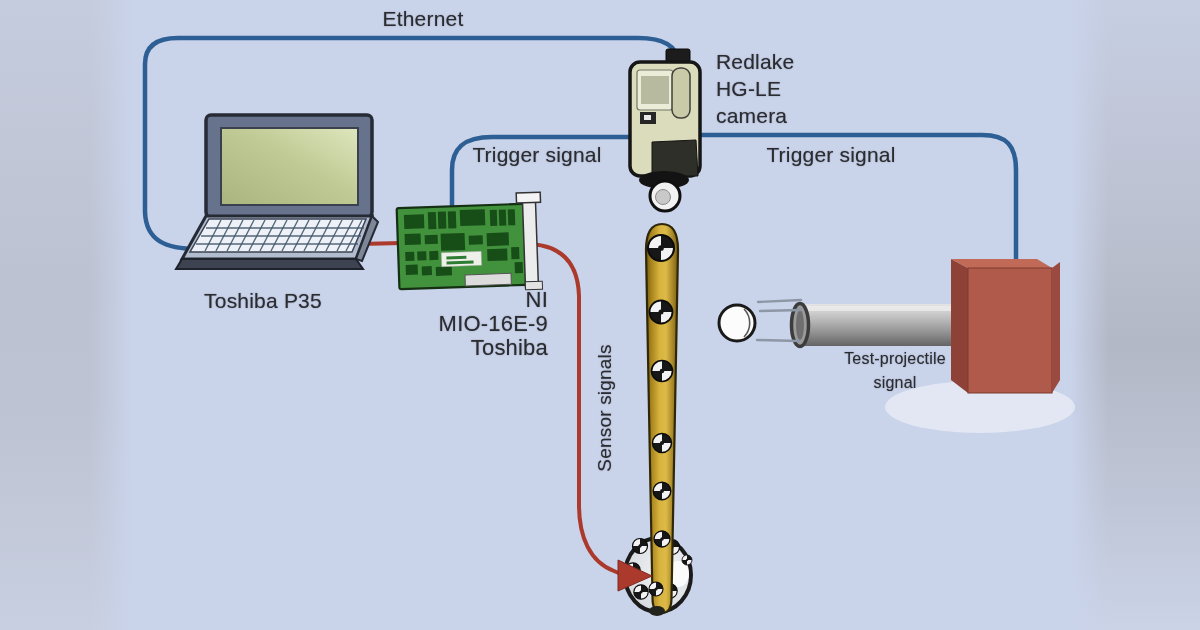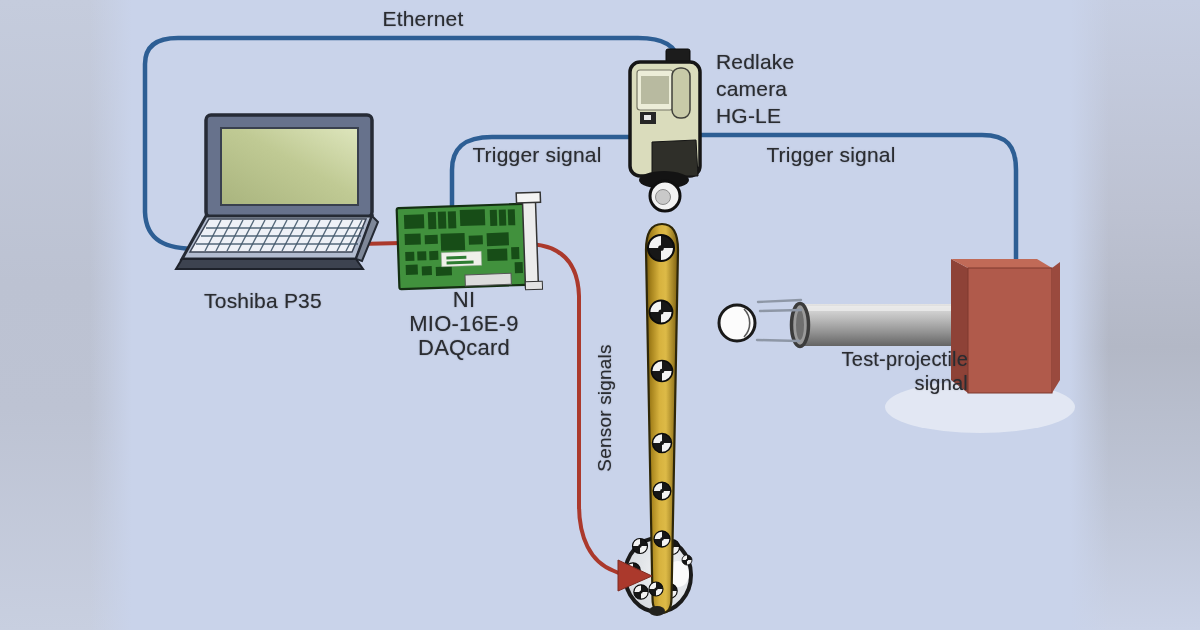--- a/index.html
+++ b/index.html
@@ -17,23 +17,23 @@
   .lbl{
     position:absolute;font-size:21px;color:#2a2c31;letter-spacing:.2px;
     line-height:26px;text-align:center;white-space:nowrap;
     text-shadow:0 0 1.3px rgba(42,44,49,.5);
   }
   .lbl-ethernet{left:333px;top:6px;width:180px;}
   .lbl-camera{left:710px;top:48px;width:140px;text-align:left;line-height:27px;margin-left:6px;}
   .lbl-trigL{left:452px;top:142px;width:170px;}
   .lbl-trigR{left:746px;top:142px;width:170px;}
   .lbl-laptop{left:148px;top:287px;width:230px;line-height:27px;}
-  .lbl-daq{left:380px;top:288px;width:168px;font-size:22px;line-height:24px;}
+  .lbl-daq{left:380px;top:288px;width:168px;font-size:22px;line-height:24px;text-align:right;}
   .lbl-sensor{left:519px;top:395px;width:172px;font-size:19px;transform:rotate(-90deg);}
-  .lbl-cannon{left:778px;top:347px;width:190px;line-height:24px;font-size:20px;text-align:right;}
+  .lbl-cannon{left:800px;top:347px;width:190px;line-height:24px;font-size:16px;}
 </style>
 </head>
 <body>
 
 <div class="stage">
 
   <div class="edge edge-left"></div>
   <div class="edge edge-right"></div>
 
   <svg class="art" width="1200" height="630" viewBox="0 0 1200 630" xmlns="http://www.w3.org/2000/svg">
@@ -179,35 +179,35 @@
       <path d="M 757 340 L 799 341" stroke="#8e97a6" stroke-width="2.4" fill="none" stroke-linecap="round"></path>
       <circle cx="737" cy="323" r="18" fill="#fcfcfc" stroke="#1a1a1a" stroke-width="3"></circle>
       <path d="M 744 309 A 20 20 0 0 1 744 337" fill="none" stroke="#5a5a5a" stroke-width="1.6"></path>
     </g>
   </svg>
 
   <div class="lbl lbl-ethernet">Ethernet</div>
 
   <div class="lbl lbl-camera">
     <div>Redlake</div>
+    <div>HG-LE</div>
     <div>camera</div>
-    <div>HG-LE</div>
   </div>
 
   <div class="lbl lbl-trigL">Trigger signal</div>
   <div class="lbl lbl-trigR">Trigger signal</div>
 
   <div class="lbl lbl-laptop">
     <div>Toshiba P35</div>
   </div>
 
   <div class="lbl lbl-daq">
     <div>NI</div>
     <div>MIO-16E-9</div>
-    <div>DAQcard</div>
+    <div>Toshiba</div>
   </div>
 
   <div class="lbl lbl-sensor">Sensor signals</div>
 
   <div class="lbl lbl-cannon">
     <div>Test-projectile</div>
     <div>signal</div>
   </div>
 
 </div>

